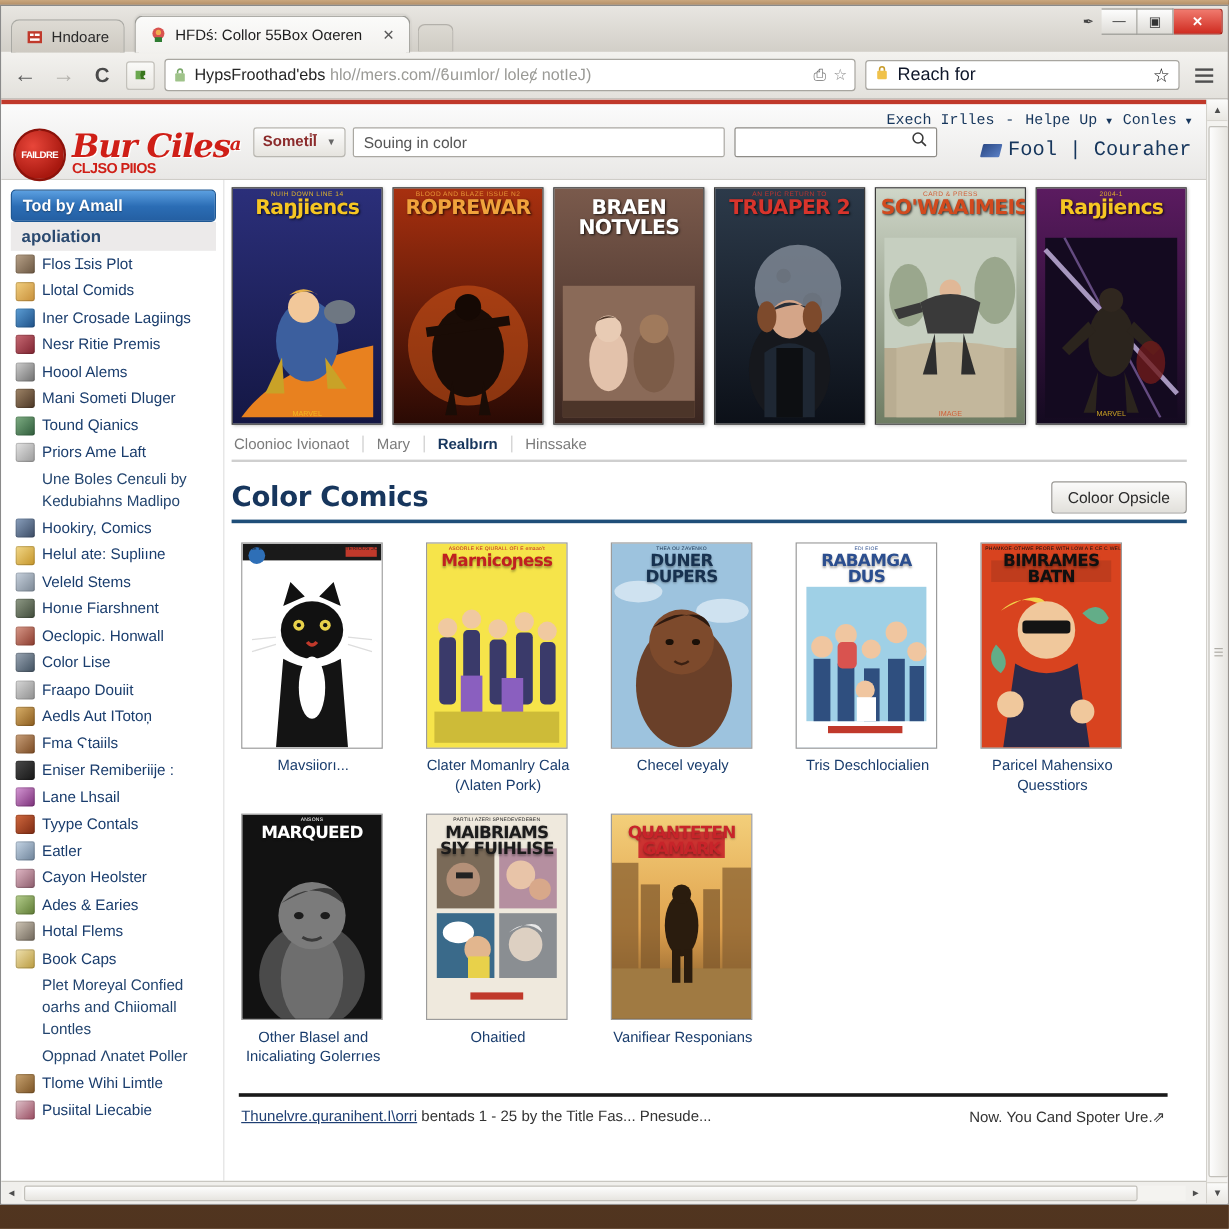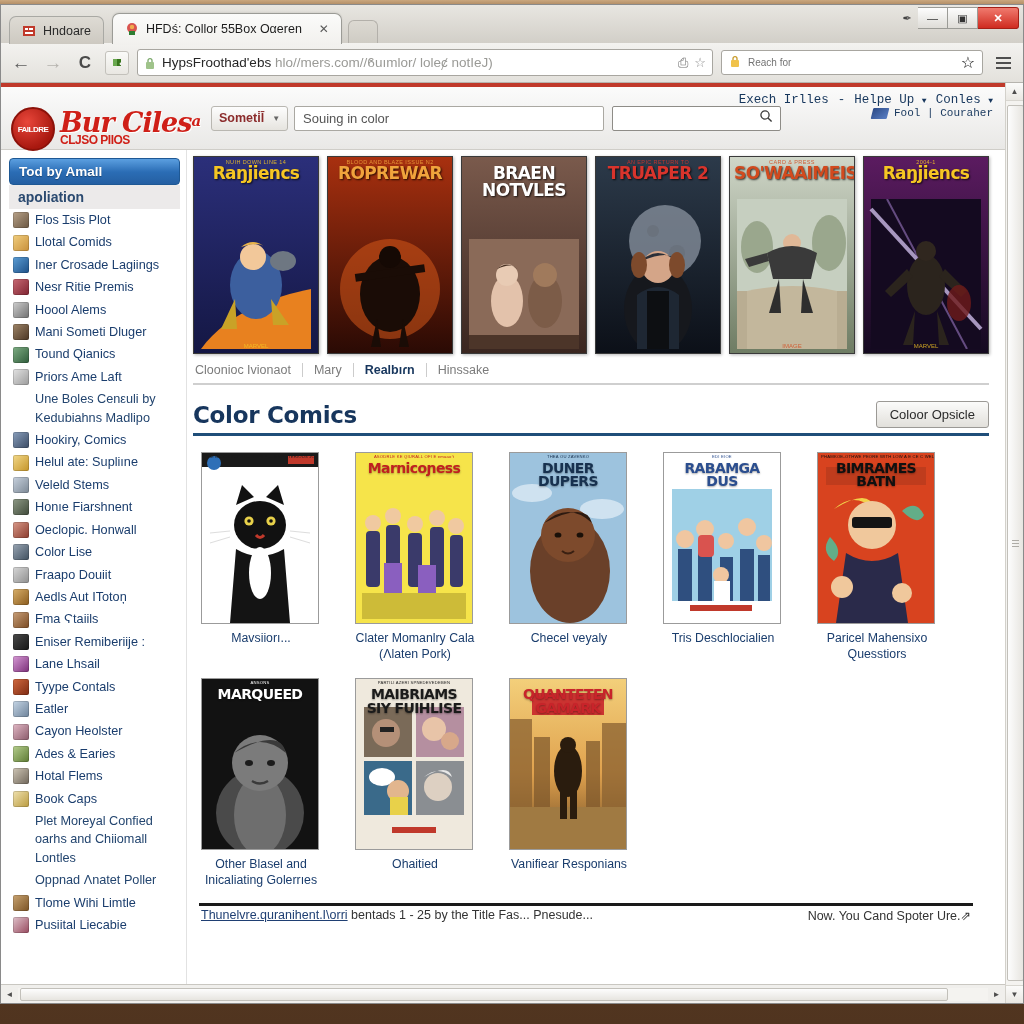--- a/index.html
+++ b/index.html
@@ -100,21 +100,21 @@
   .omnibox .urltext{
     font-size:13.5px;color:#9a9a96;white-space:nowrap;overflow:hidden;flex:1;
   }
   .omnibox .urltext b{color:#262626;font-weight:normal;}
   .omnibox .icn{font-size:13px;color:#6f6f6f;flex:none;}
   .omnibox .icn.star{color:#8d8d8d;}
   .searchbox{
     width:262px;height:25px;border:1px solid #a8a6a0;border-radius:3px;background:#fff;
     display:flex;align-items:center;padding:0 7px;gap:7px;box-sizing:border-box;
   }
-  .searchbox .sph{font-size:10px;color:#737373;flex:1;}
+  .searchbox .sph{font-size:15px;color:#0f172a;flex:1;}
   .menubtn{
     width:24px;height:24px;display:flex;flex-direction:column;justify-content:center;
     align-items:center;gap:3px;
   }
   .menubtn i{display:block;width:15px;height:2px;background:#4f4f4f;}
   
   .viewport{
     flex:1;background:#fff;position:relative;overflow:hidden;display:flex;
   }
   .pagewrap{flex:1;min-width:0;display:flex;flex-direction:column;}
@@ -161,21 +161,21 @@
     border:1px solid #8e8c87;border-radius:2px;
     display:flex;align-items:center;justify-content:flex-end;padding:0 7px;flex:none;
   }
   .hdr-right{position:absolute;right:12px;top:6px;text-align:right;font-family:Liberation Mono, monospace;}
   .hdr-links{
     font-size:12.5px;color:#16365c;display:flex;gap:9px;align-items:center;
     justify-content:flex-end;
   }
   .hdr-links .cv{font-size:8px;}
   .hdr-acct{
-    font-size:11px;color:#16365c;
+    margin-top:9px;font-size:17px;color:#16365c;
     display:flex;gap:6px;align-items:center;justify-content:flex-end;
   }
   .flagicn{
     width:16px;height:11px;background:linear-gradient(135deg,#2c4a86,#5a7fc4);
     display:inline-block;transform:skewX(-14deg);border-radius:1px;
   }
   
   .sitebody{flex:1;display:flex;min-height:0;background:#fff;}
   .sidebar{
     width:186px;flex:none;padding:8px 6px 0 8px;box-sizing:border-box;
@@ -253,21 +253,21 @@
   .gitem{width:120px;}
   .gthumb{
     width:118px;height:172px;border:1px solid #9b9b9b;background:#fff;
     position:relative;overflow:hidden;box-sizing:border-box;
   }
   .gcap{
     margin-top:7px;text-align:center;font-size:12.3px;color:#1a3d6d;line-height:1.28;
   }
   
   .sitefooter{
-    border-top:3px solid #1a1a1a;margin:14px 16px 0 6px;padding:2px 2px 0 2px;
+    border-top:3px solid #1a1a1a;margin:22px 16px 0 6px;padding:9px 2px 0 2px;
     display:flex;justify-content:space-between;align-items:center;font-size:12.5px;text-align:right;
   }
   .sitefooter .left{color:#333;}
   .sitefooter .left a{color:#1f3f73;text-decoration:underline;}
   .sitefooter .right{color:#333;}
   
   .vscroll{
     width:17px;flex:none;background:#f2f1ee;border-left:1px solid #d3d1cb;
     display:flex;flex-direction:column;align-items:center;
   }

